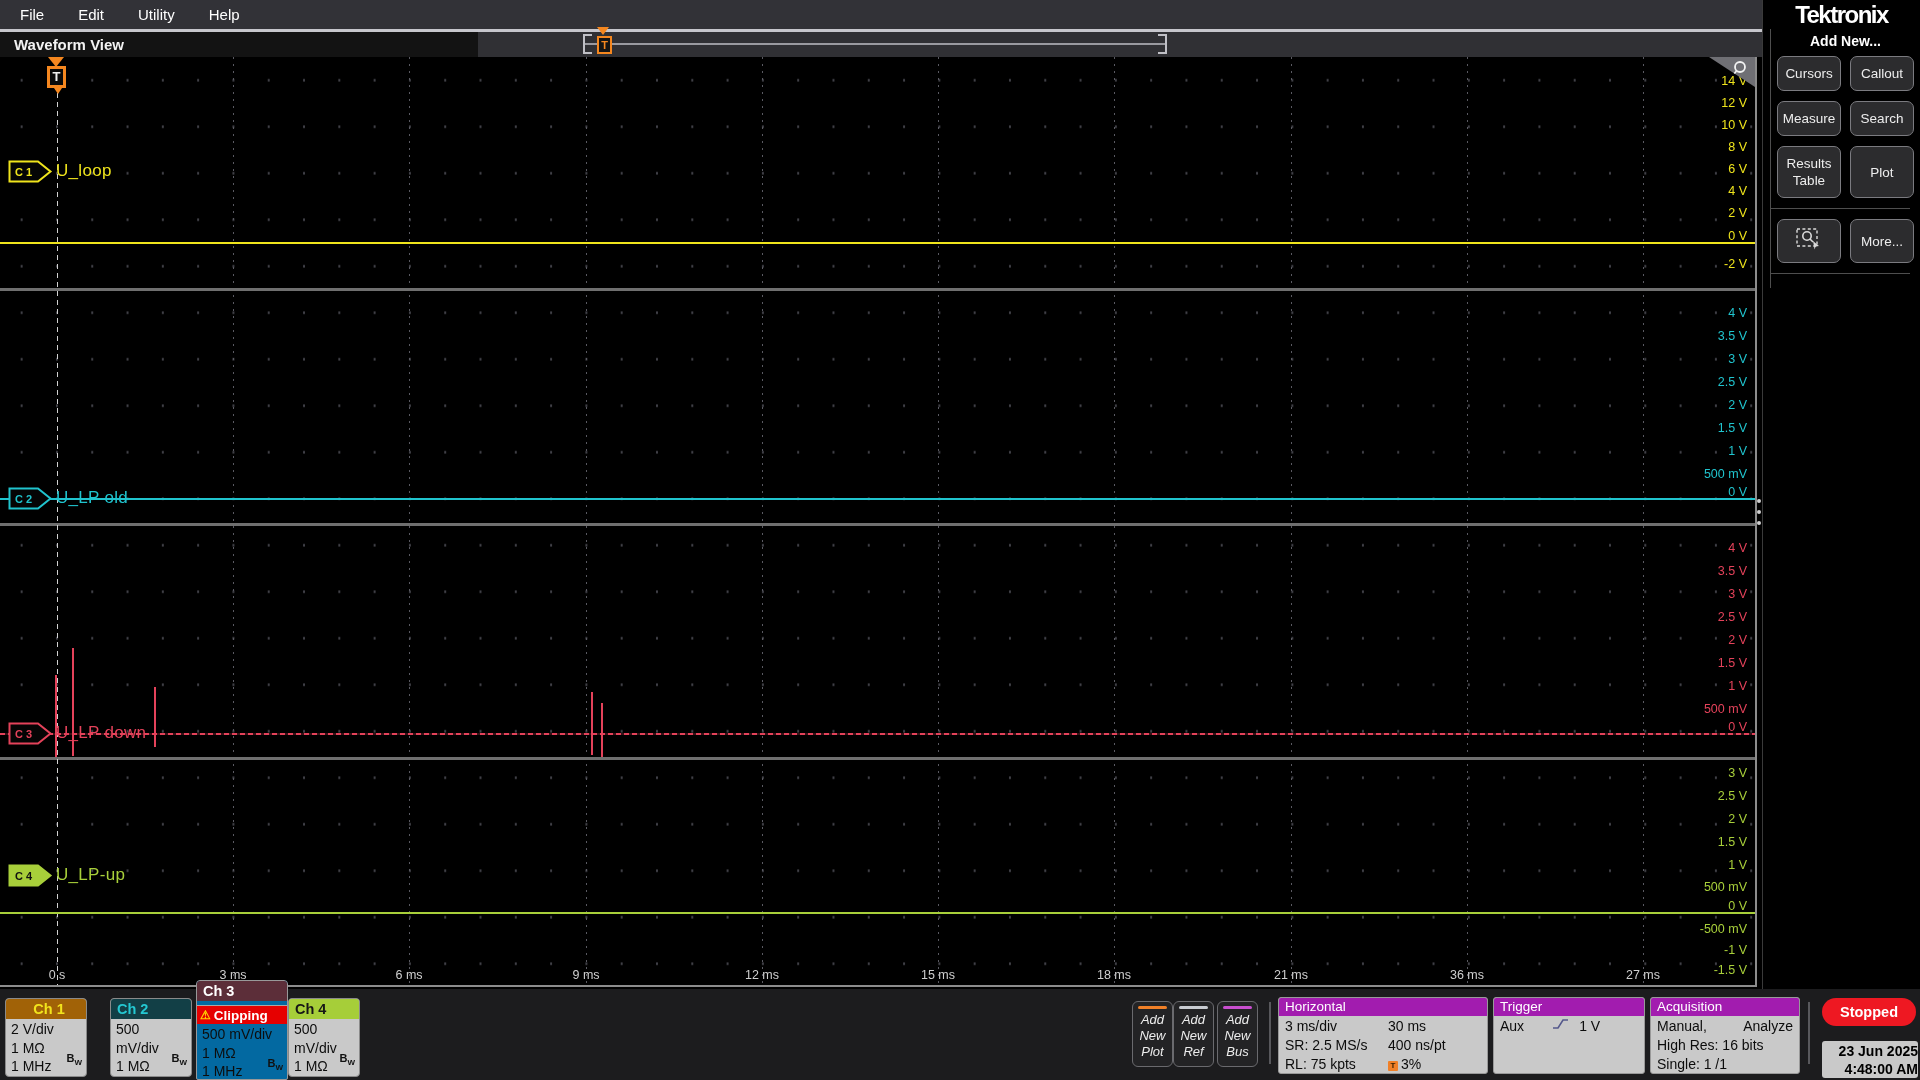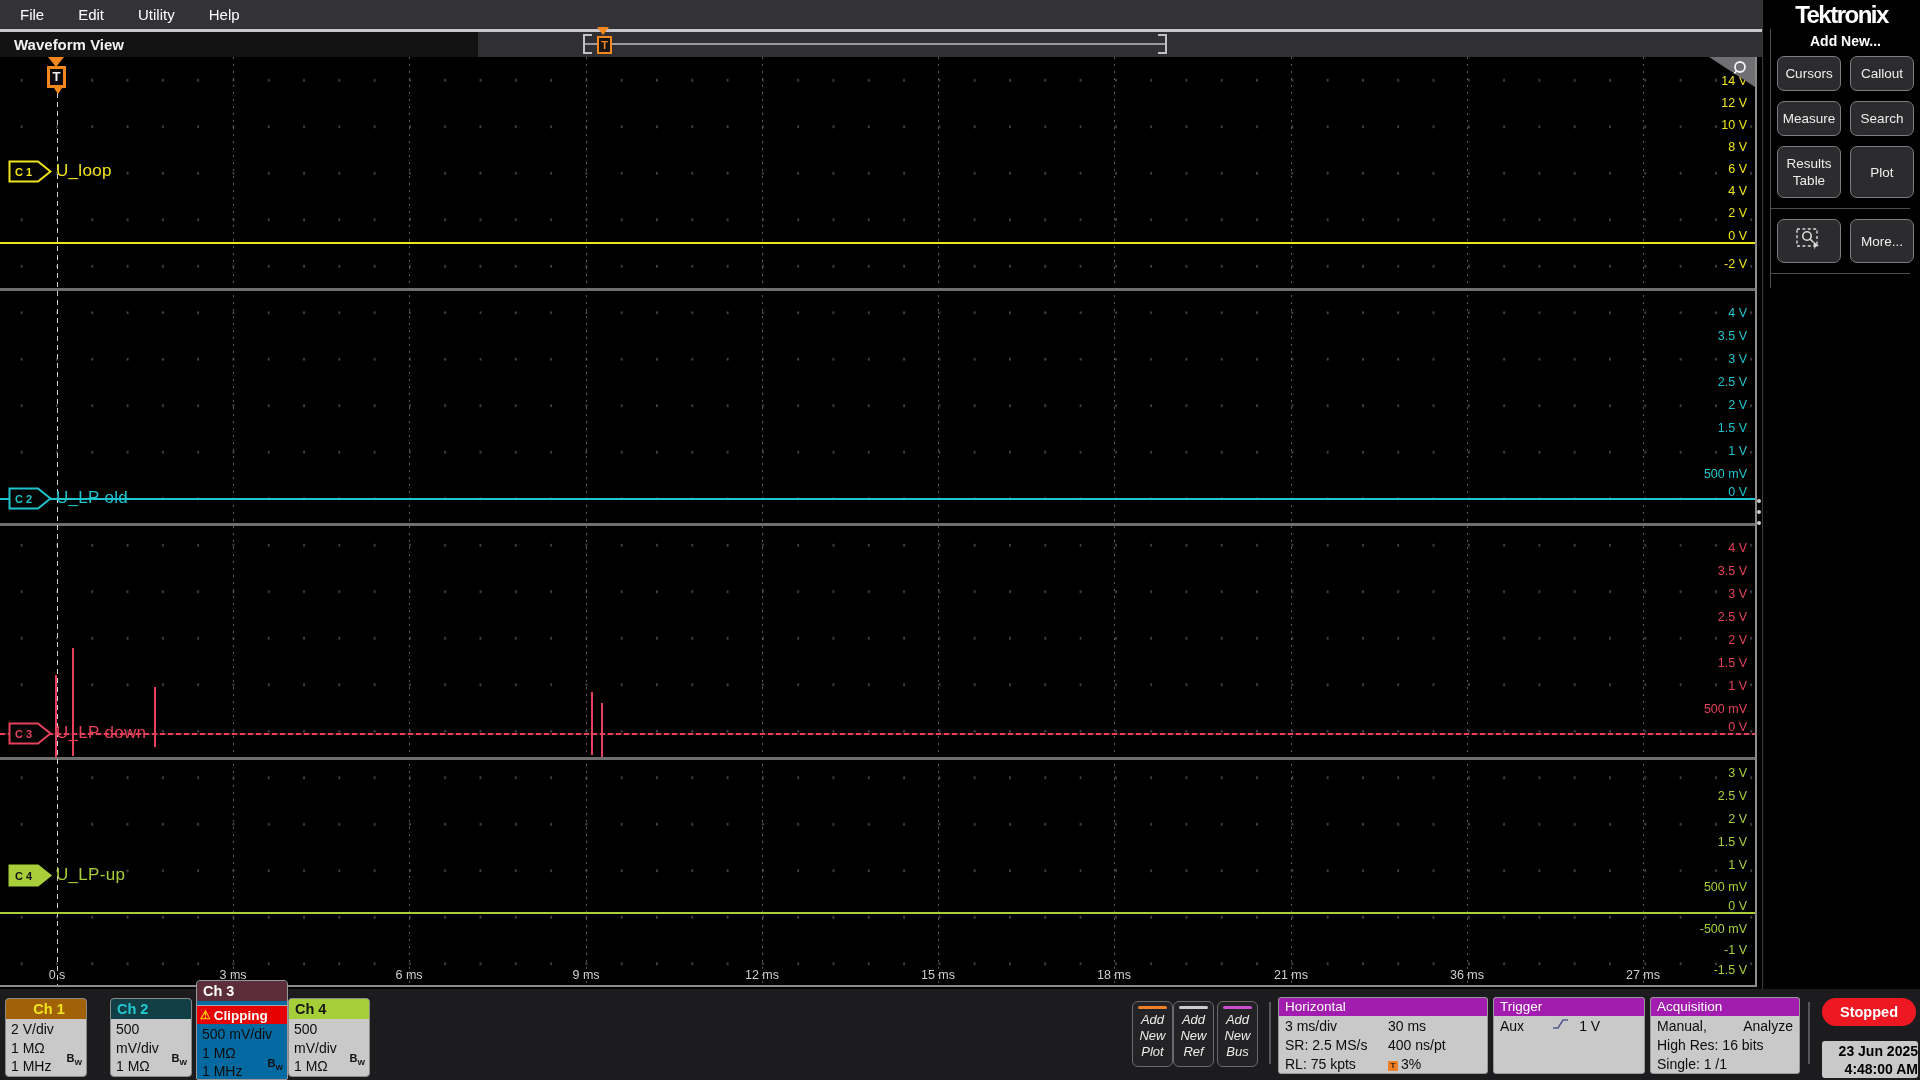--- a/index.html
+++ b/index.html
@@ -346,21 +346,21 @@
           <span class="warn">⚠</span>
           <span>Clipping</span>
         </div>
         <div class="chbody">
           <div>500 mV/div</div>
           <div>1 MΩ</div>
           <div>1 MHz</div>
           <span class="bw">B<sub>W</sub></span>
         </div>
       </div>
-      <div class="chbadge" style="left: 288px; width: 82px;">
+      <div class="chbadge" style="left: 288px; width: 72px;">
         <div class="chhead" style="background: rgb(166, 206, 57); color: rgb(22, 22, 22);">Ch 4</div>
         <div class="chbody">
           <div>500 mV/div</div>
           <div>1 MΩ</div>
           <div>1 MHz</div>
           <span class="bw">B<sub>W</sub></span>
         </div>
       </div>
       <div class="anbtn" style="left: 1132px;">
         <i style="background: rgb(240, 128, 40);"></i>

